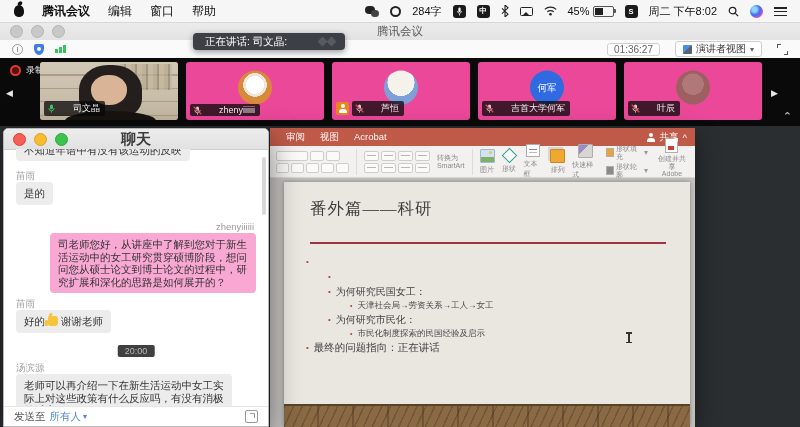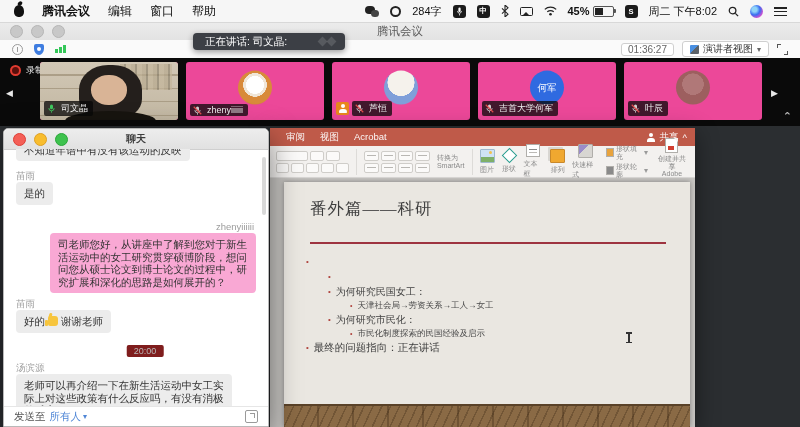--- a/index.html
+++ b/index.html
@@ -15,21 +15,21 @@
   .apple{width:10px;height:12px;background:#111;border-radius:50% 50% 42% 42%;position:relative;}
   .apple::before{content:"";position:absolute;top:-4px;left:4px;width:4px;height:5px;background:#111;
                  border-radius:60% 40% 60% 40%;transform:rotate(35deg);}
   .mb-right{display:flex;align-items:center;gap:11px;padding-right:13px;font-size:11px;}
   .blkbox{width:13px;height:13px;background:#1b1b1b;border-radius:3px;color:#fff;display:flex;
           align-items:center;justify-content:center;font-size:7.5px;font-weight:700;}
   .wechat{position:relative;width:14px;height:11px;}
   .wechat::before{content:"";position:absolute;left:0;top:0;width:10px;height:8px;background:#222;border-radius:4px;}
   .wechat::after{content:"";position:absolute;right:0;bottom:0;width:8px;height:7px;background:#444;border-radius:3.5px;}
   .swirl{width:11px;height:11px;border:2.5px solid #222;border-radius:50%;box-sizing:border-box;}
-  .battery{display:flex;align-items:center;gap:3px;font-weight:bold;}
+  .battery{display:flex;align-items:center;gap:3px;}
   .batt-body{width:19px;height:9px;border:1px solid #555;border-radius:2px;position:relative;}
   .batt-body::before{content:"";position:absolute;left:1px;top:1px;bottom:1px;width:8px;background:#222;}
   .batt-body::after{content:"";position:absolute;right:-3px;top:2px;width:2px;height:4px;background:#555;border-radius:0 1px 1px 0;}
   .siri{width:13px;height:13px;border-radius:50%;
         background:radial-gradient(circle at 35% 35%,#8fd3f8 0 20%,#3a6ff0 45%,#d84fd0 75%,#7a2bd2 100%);}
   .listicon{width:13px;height:9px;background:repeating-linear-gradient(180deg,#222 0 1.6px,transparent 1.6px 3.8px);}
   .displayicon{width:13px;height:9px;border:1.5px solid #222;border-radius:1.5px;position:relative;box-sizing:border-box;}
   .displayicon::after{content:"";position:absolute;left:2px;bottom:0px;border-left:3px solid transparent;
       border-right:3px solid transparent;border-bottom:3px solid #222;}
 
@@ -42,21 +42,21 @@
   .mtitle .wt{position:absolute;left:0;right:0;text-align:center;font-size:11.5px;color:#5a5a5a;}
   .mtoolbar{position:absolute;top:18px;left:0;right:0;height:18px;background:#fafafa;border-bottom:1px solid #e2e2e2;
             display:flex;align-items:center;}
   .tb-left{display:flex;align-items:center;gap:11px;padding-left:12px;}
   .info-ic{width:11px;height:11px;border:1.2px solid #9a9a9a;border-radius:50%;box-sizing:border-box;position:relative;}
   .info-ic::after{content:"";position:absolute;left:3.6px;top:2px;width:1.6px;height:5px;background:#9a9a9a;}
   .shield-ic{width:10px;height:11px;background:#3f7de0;border-radius:2px 2px 50% 50%/2px 2px 60% 60%;position:relative;}
   .shield-ic::after{content:"";position:absolute;left:3px;top:3px;width:4px;height:4px;background:#fff;border-radius:50%;}
   .signal-ic{display:flex;align-items:flex-end;gap:1.5px;}
   .signal-ic i{display:block;width:2.5px;background:#34c759;}
-  .tb-right{margin-left:auto;display:flex;align-items:center;gap:8px;padding-right:12px;}
+  .tb-right{margin-left:auto;display:flex;align-items:center;gap:15px;padding-right:12px;}
   .timerbox{border:1px solid #cfcfcf;border-radius:3px;background:#fff;padding:0px 6px;font-size:10px;color:#666;}
   .viewbtn{border:1px solid #cfcfcf;border-radius:3px;background:#fff;padding:0px 7px;display:flex;
            align-items:center;gap:4px;font-size:10px;color:#333;height:14px;}
   .view-ic{width:9px;height:9px;background:linear-gradient(135deg,#4a90e2 0 45%,#5c6269 46% 100%);border-radius:1px;}
   .fs-ic{width:11px;height:11px;position:relative;}
   .fs-ic::before,.fs-ic::after{content:"";position:absolute;width:3px;height:3px;border:1.5px solid #555;}
   .fs-ic::before{left:0;top:0;border-right:none;border-bottom:none;}
   .fs-ic::after{right:0;bottom:0;border-left:none;border-top:none;}
   .toast{position:absolute;left:193px;top:11px;width:152px;height:17px;background:#3c3f45;border-radius:4px;
          box-shadow:0 2px 6px rgba(0,0,0,.4);display:flex;align-items:center;z-index:6;color:#fff;font-size:10.5px;justify-content:flex-end;}
@@ -64,21 +64,21 @@
   .toast .wm{margin-left:auto;padding-right:10px;display:flex;gap:2px;}
   .toast .wm i{width:7px;height:7px;background:rgba(255,255,255,.14);transform:rotate(45deg);display:block;}
 
   
   .vstrip{position:absolute;top:36px;left:0;right:0;height:68px;background:#0a0a0a;}
   .rec{position:absolute;left:10px;top:6px;display:flex;align-items:center;gap:5px;color:#e6e6e6;font-size:9px;}
   .rec .dot{width:7px;height:7px;border:2px solid #e23b30;border-radius:50%;box-sizing:content-box;background:#5a100c;}
   .navarrow{position:absolute;color:#e8e8e8;font-size:9px;top:30px;}
   .tile{position:absolute;top:4px;height:58px;width:138px;background:#ec4899;border-radius:3px;overflow:hidden;}
   .pillrow{position:absolute;left:4px;bottom:4px;display:flex;gap:3px;align-items:center;}
-  .pill{display:flex;align-items:center;gap:5px;background:rgba(8,8,8,.75);border-radius:2px;
+  .pill{display:flex;align-items:center;gap:17px;background:rgba(8,8,8,.75);border-radius:2px;
         padding:1px 5px 1px 3px;font-size:9px;color:#efefef;white-space:nowrap;}
   .hostbadge{width:13px;height:13px;background:#e8871e;border-radius:2px;position:relative;}
   .hostbadge::before{content:"";position:absolute;left:4.5px;top:2px;width:4px;height:4px;background:#fff;border-radius:50%;}
   .hostbadge::after{content:"";position:absolute;left:2.5px;top:6.5px;width:8px;height:4.5px;background:#fff;border-radius:4px 4px 1px 1px;}
   .av{position:absolute;left:50%;top:50%;transform:translate(-50%,-60%);width:34px;height:34px;border-radius:50%;}
   .av-label{display:flex;align-items:center;justify-content:center;color:#fff;font-size:9.5px;}
   
   .vwoman{position:absolute;inset:0;background:linear-gradient(#d2c8b6,#c2b7a2);}
   .vwoman .shelves{position:absolute;inset:0;background:repeating-linear-gradient(180deg,transparent 0 12px,#a3957d 12px 13.5px);opacity:.8;}
   .vwoman .books{position:absolute;right:6px;top:2px;width:52px;height:26px;
@@ -145,30 +145,30 @@
   
   .chat{position:absolute;left:3px;top:106px;width:266px;height:299px;background:#fff;z-index:3;
         border-radius:5px 5px 0 0;box-shadow:0 10px 30px rgba(0,0,0,.5);border:1px solid #b9b9b9;box-sizing:border-box;}
   .c-title{position:absolute;top:0;left:0;right:0;height:20px;background:linear-gradient(#ededed,#e1e1e1);
            border-bottom:1px solid #cfcfcf;border-radius:5px 5px 0 0;display:flex;align-items:center;}
   .c-title .lights{display:flex;gap:8px;padding-left:9px;}
   .tl{width:11px;height:11px;border-radius:50%;}
   .tl.r{background:#f45f57;border:0.5px solid #de3e36;}
   .tl.y{background:#f8bd2e;border:0.5px solid #dfa023;}
   .tl.g{background:#3ec24e;border:0.5px solid #2aa73a;}
-  .c-title .ct{position:absolute;left:0;right:0;text-align:center;font-size:10px;color:#3d3d3d;font-weight:700;}
+  .c-title .ct{position:absolute;left:0;right:0;text-align:center;font-size:15px;color:#3d3d3d;font-weight:700;}
   .c-msgs{position:absolute;top:20px;left:0;right:0;bottom:19px;overflow:hidden;}
   .sender{position:absolute;font-size:9.5px;color:#9c9c9c;}
   .cb{position:absolute;font-size:10.5px;line-height:12.5px;color:#333;background:#ececec;border-radius:4px;
       padding:5px 8px;max-width:190px;}
   .cb.blue{background:#f9a8d4;}
   .clipbox{position:absolute;left:12px;top:0;height:15px;overflow:hidden;}
   .clipbox .cb{position:relative;top:-9px;white-space:nowrap;max-width:none;}
-  .ts{position:absolute;left:50%;transform:translateX(-50%);background:#7f1d1d;color:#b9b9b9;
-      font-size:9px;padding:1px 7px;border-radius:2px;margin-left:9px;}
+  .ts{position:absolute;left:50%;transform:translateX(-50%);background:#404040;color:#b9b9b9;
+      font-size:9px;padding:1px 7px;border-radius:2px;}
   .thumb{width:10px;height:10px;display:inline-block;margin:0 3px;background:#f7c53d;border-radius:2px 3px 3px 2px;
          position:relative;vertical-align:-1px;}
   .thumb::before{content:"";position:absolute;left:-3px;bottom:0;width:3px;height:6px;background:#f7c53d;border-radius:1px;}
   .thumb::after{content:"";position:absolute;left:1px;top:-3px;width:3px;height:5px;background:#f7c53d;border-radius:2px;transform:rotate(18deg);}
   .c-send{position:absolute;left:0;right:0;bottom:0;height:19px;border-top:1px solid #e6e6e6;background:#fff;
           display:flex;align-items:center;gap:4px;padding:0 10px;font-size:10.5px;color:#555;}
   .sendto{color:#4f86d6;display:flex;align-items:center;gap:2px;}
   .popout{margin-left:auto;width:11px;height:11px;border:1.2px solid #9a9a9a;border-radius:2px;position:relative;}
   .popout::after{content:"";position:absolute;right:2px;top:2px;width:4px;height:4px;
                  border-top:1.2px solid #9a9a9a;border-right:1.2px solid #9a9a9a;}

